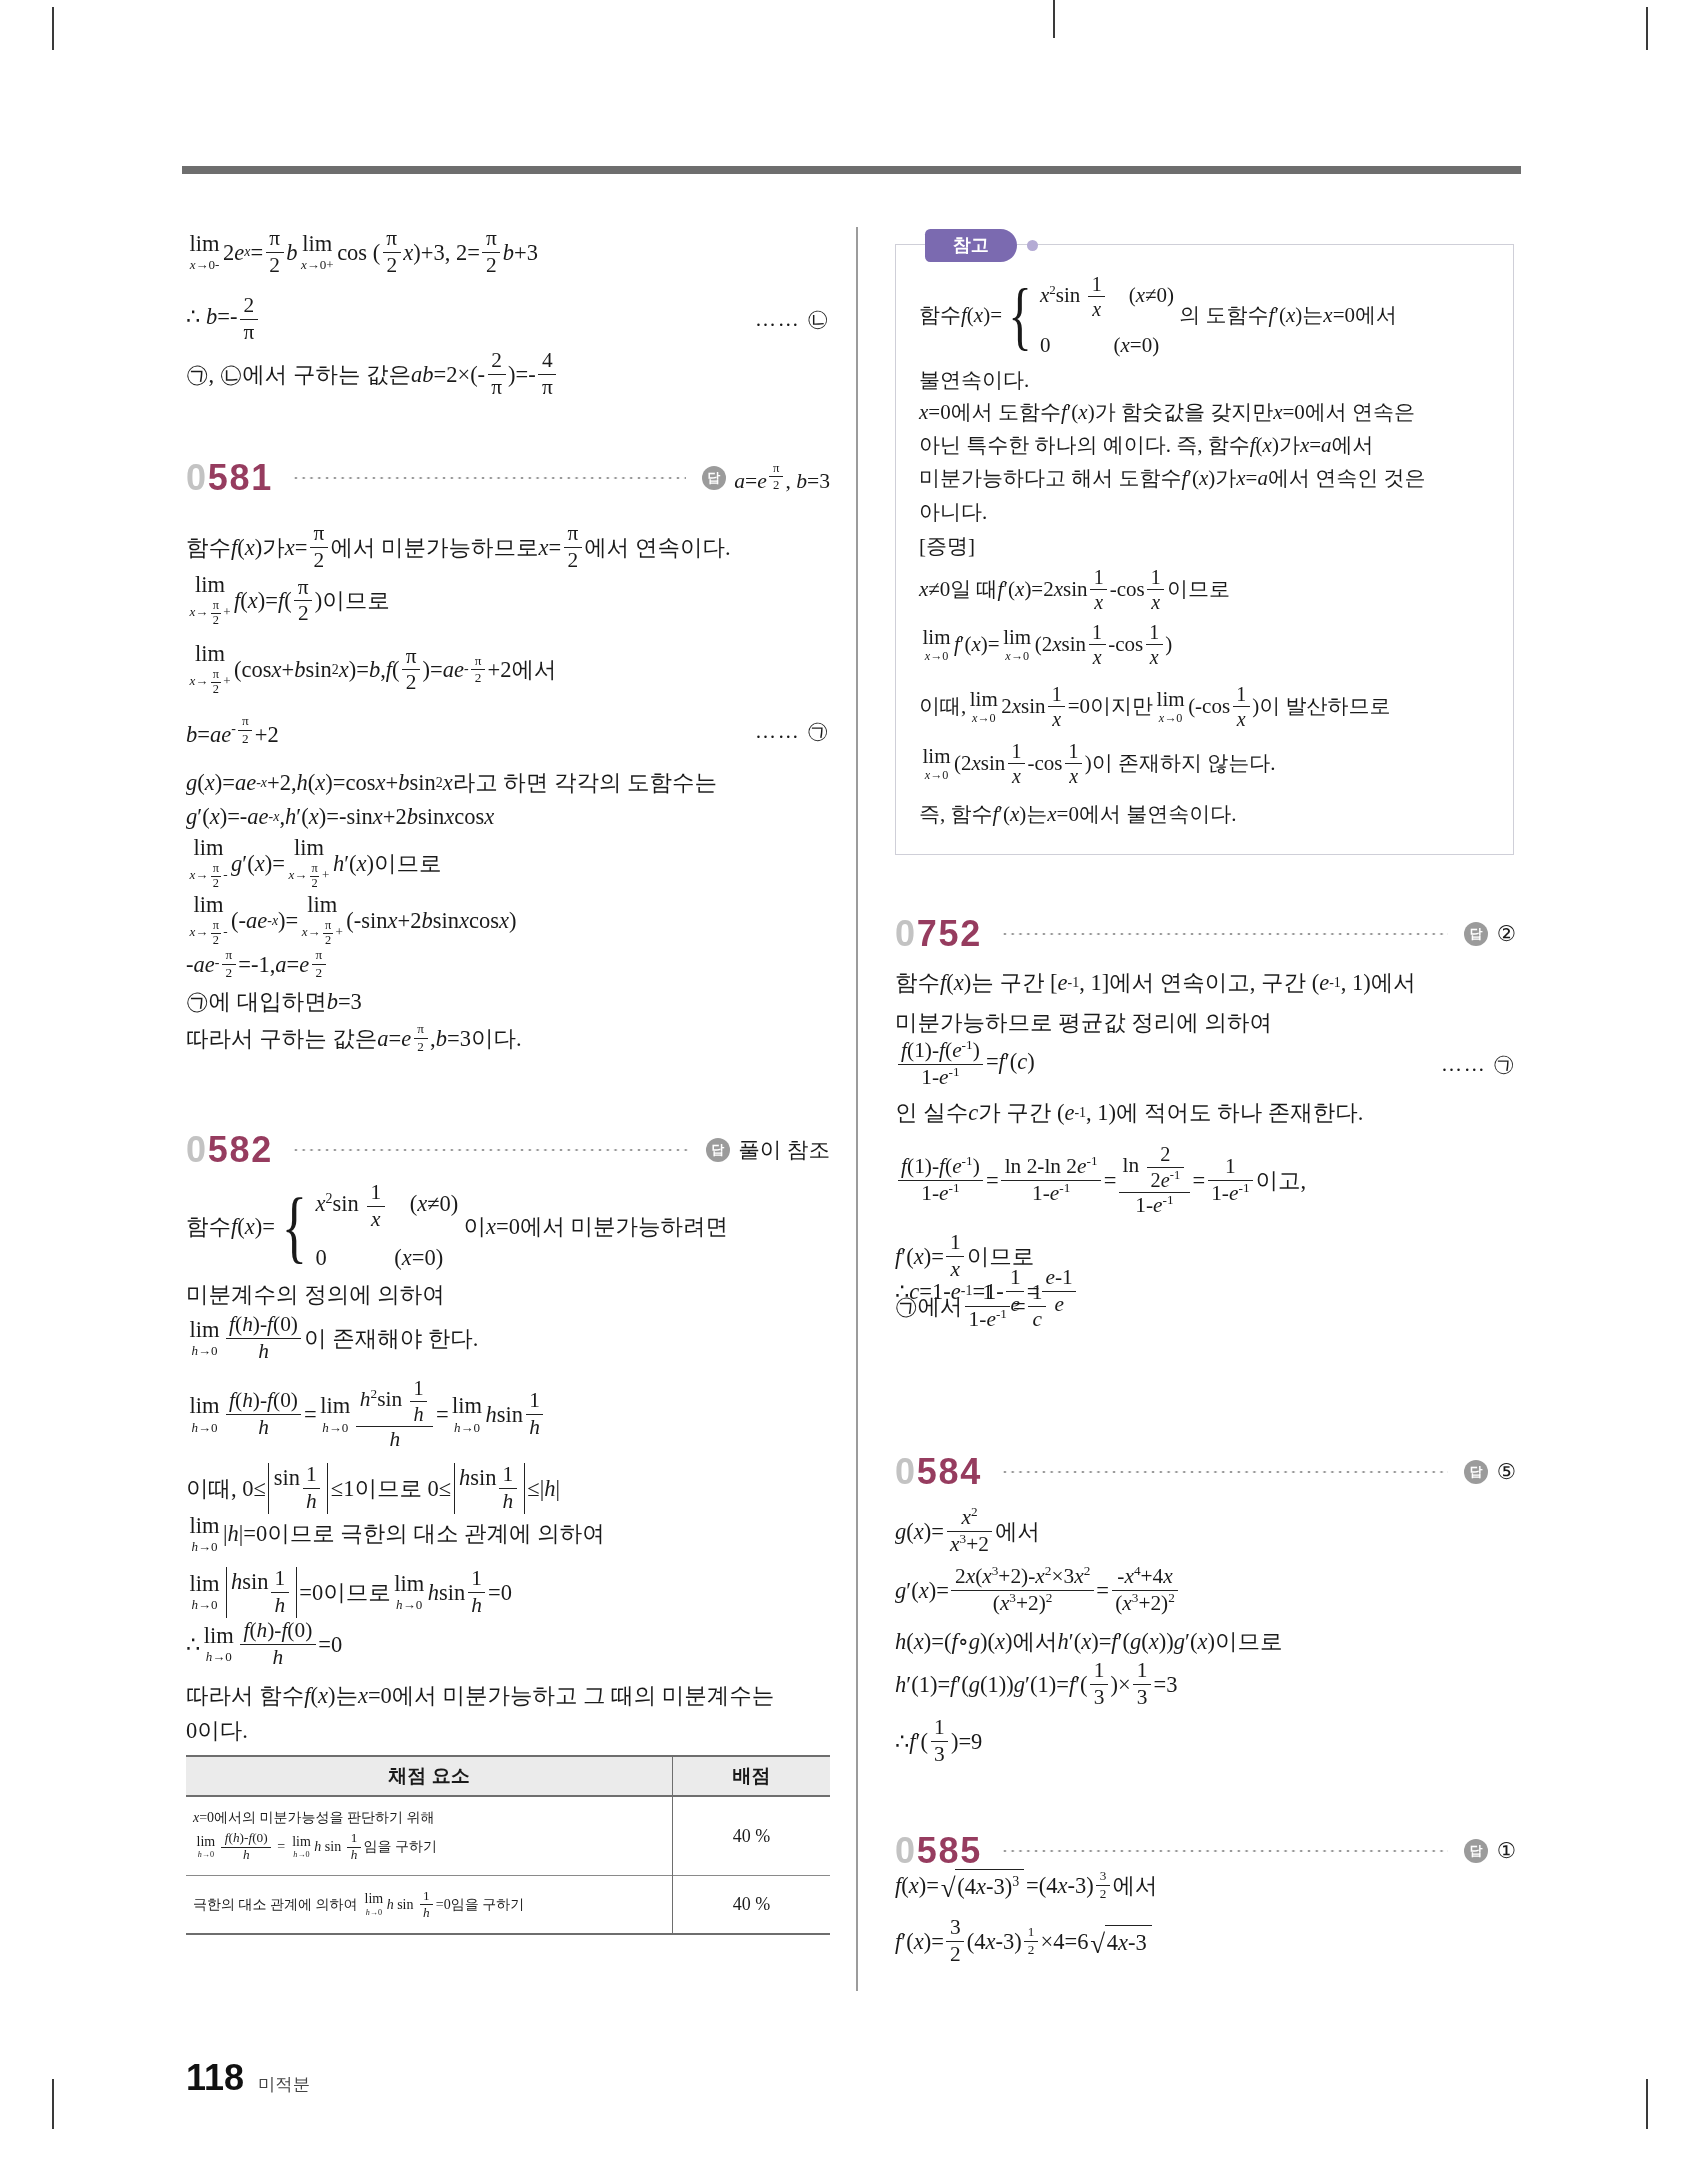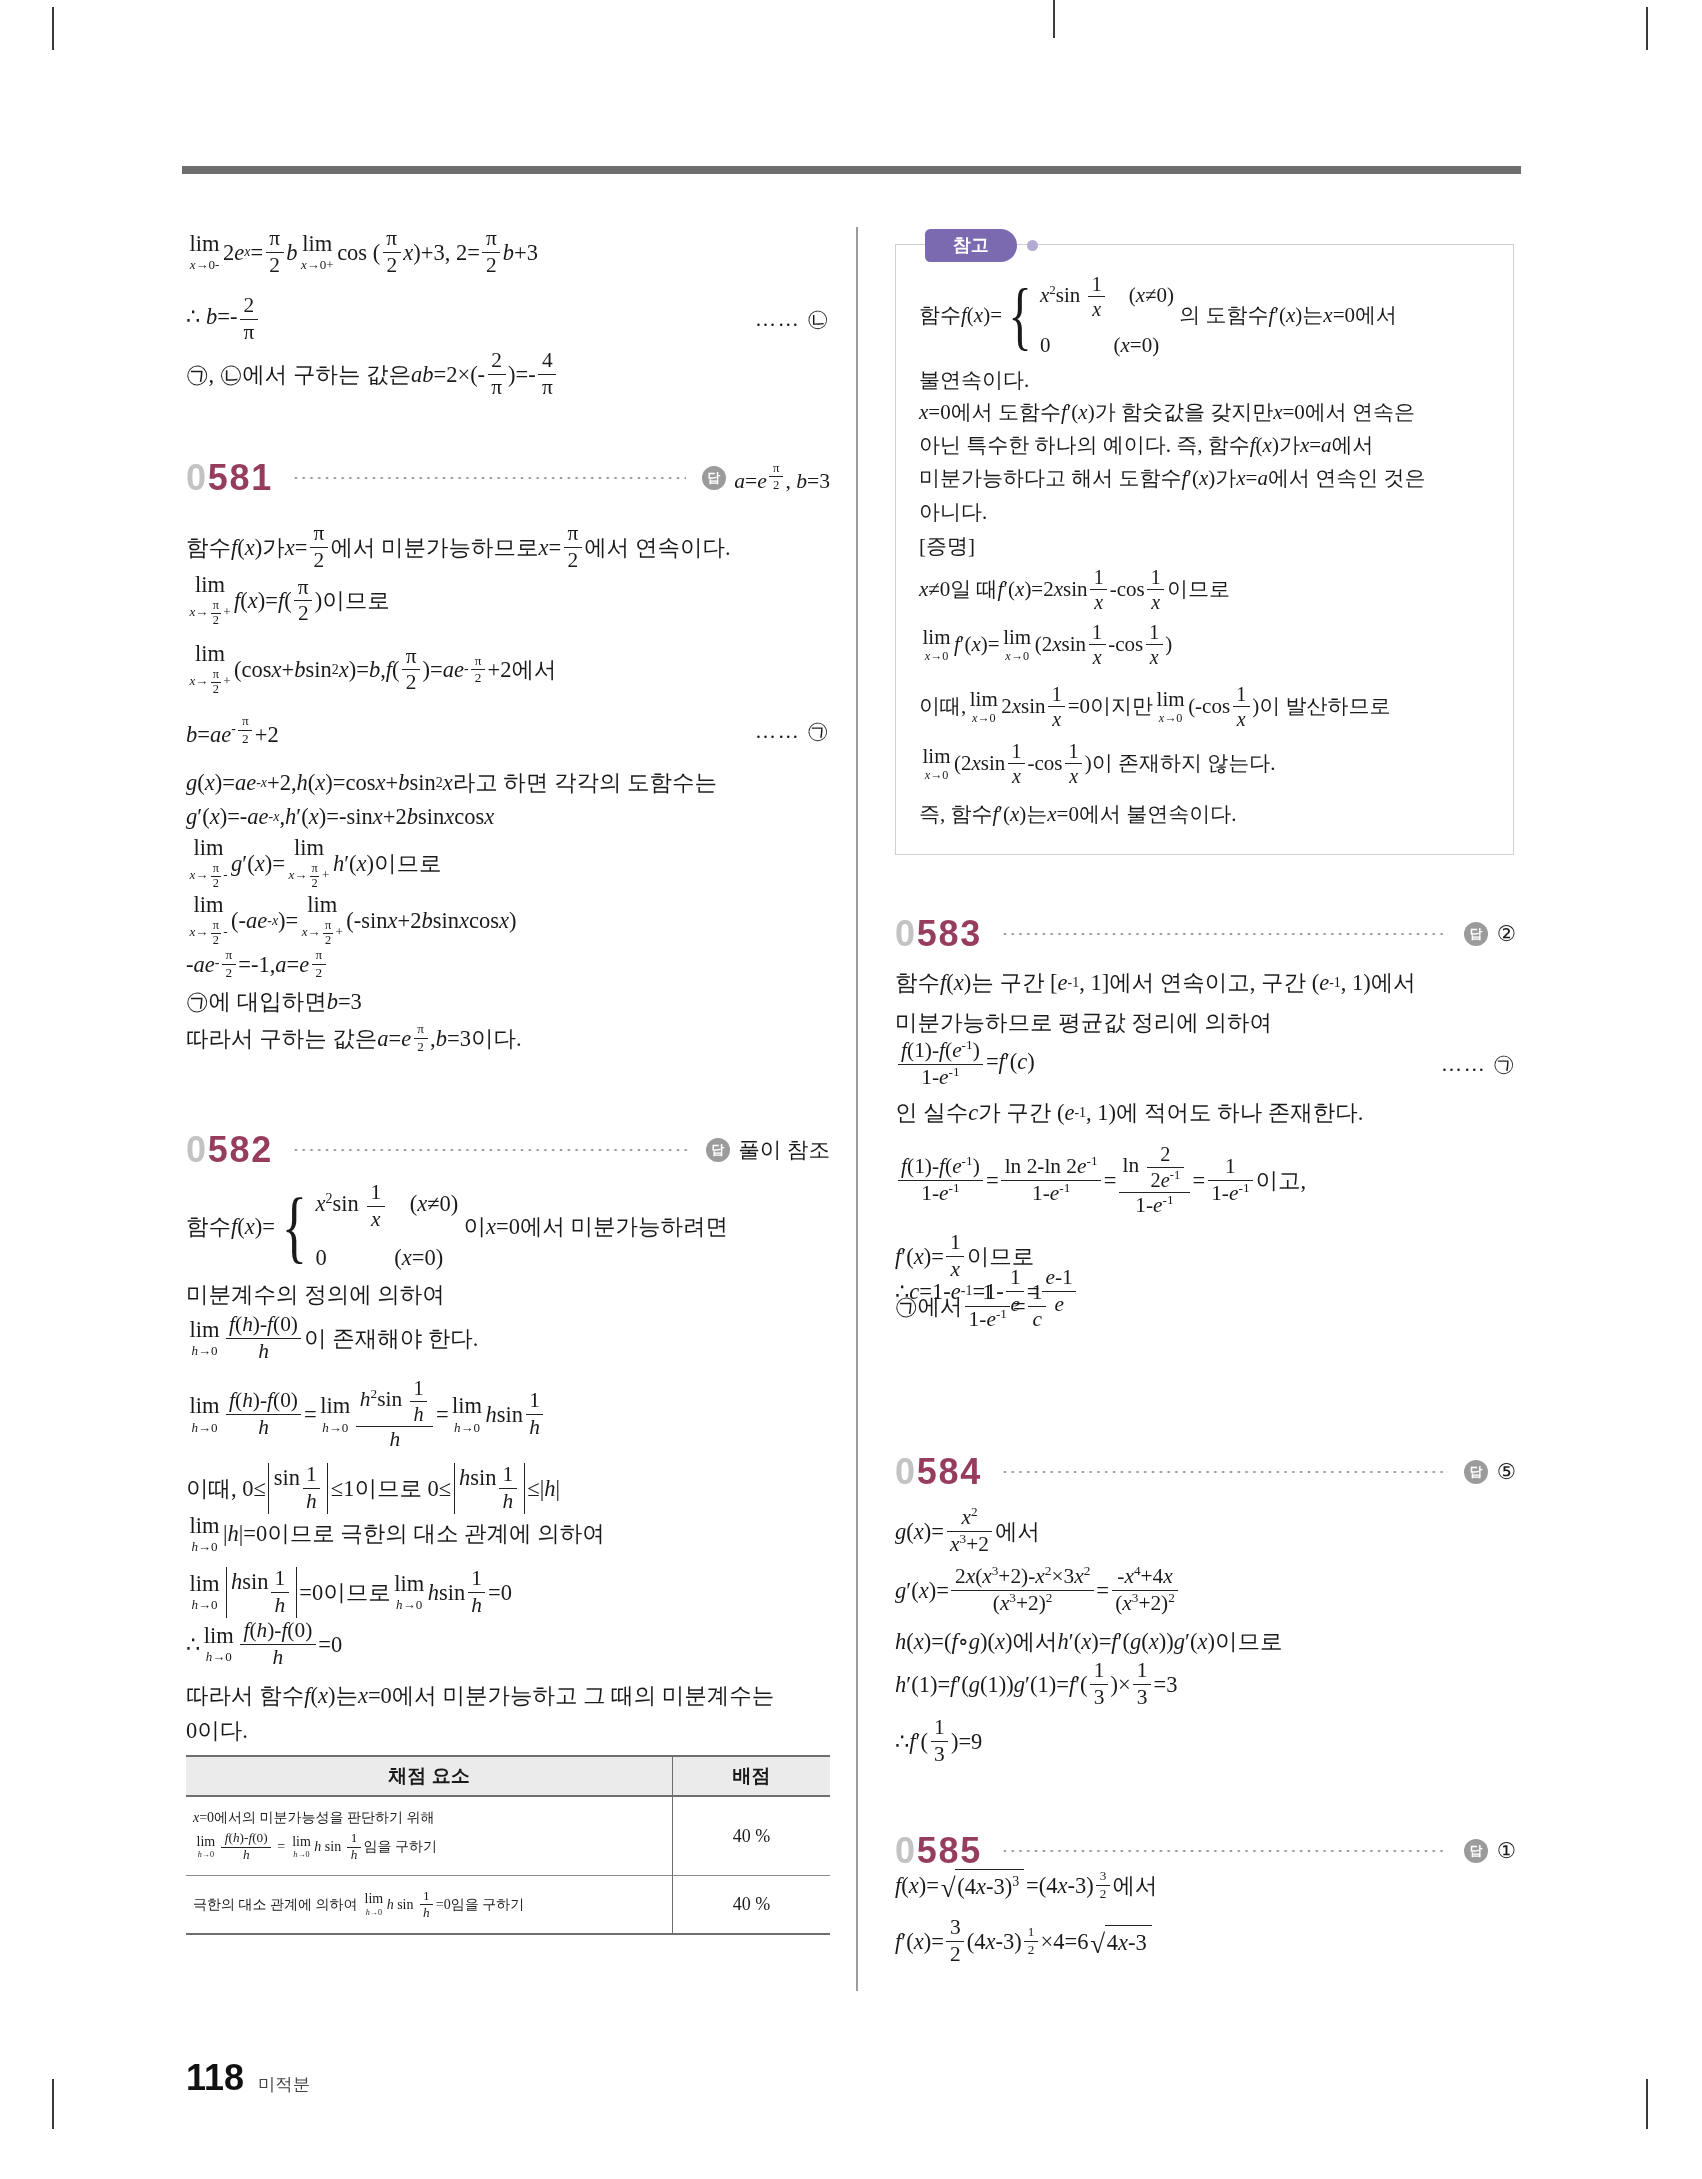--- a/index.html
+++ b/index.html
@@ -400,21 +400,21 @@
         </span>(2<i>x</i> sin <span class="fr">
           <span class="fn">1</span>
           <span class="fd"><i>x</i></span>
         </span>-cos <span class="fr">
           <span class="fn">1</span>
           <span class="fd"><i>x</i></span>
         </span>)이 존재하지 않는다.</div>
     <div class="line m boxm inset" style="top:801px">즉, 함수 <i>f</i>′(<i>x</i>)는 <i>x</i>=0에서 불연속이다.</div>
 
     <div class="phead" style="top:913px">
-      <span class="pnum"><span class="z">0</span><span class="n">583</span></span>
+      <span class="pnum"><span class="z">0</span><span class="n">752</span></span>
       <span class="leader"></span>
       <span class="abadge">답</span>
       <span class="ansm m">②</span>
     </div>
     <div class="line m" style="top:968px">함수 <i>f</i>(<i>x</i>)는 구간 [<i>e</i><sup>-1</sup>, 1]에서 연속이고, 구간 (<i>e</i><sup>-1</sup>, 1)에서</div>
     <div class="line m" style="top:1008px">미분가능하므로 평균값 정리에 의하여</div>
     <div class="line m" style="top:1039px">
       <span><span class="fr">
             <span class="fn"><i>f</i>(1)-<i>f</i>(<i>e</i><sup>-1</sup>)</span>
             <span class="fd">1-<i>e</i><sup>-1</sup></span>

